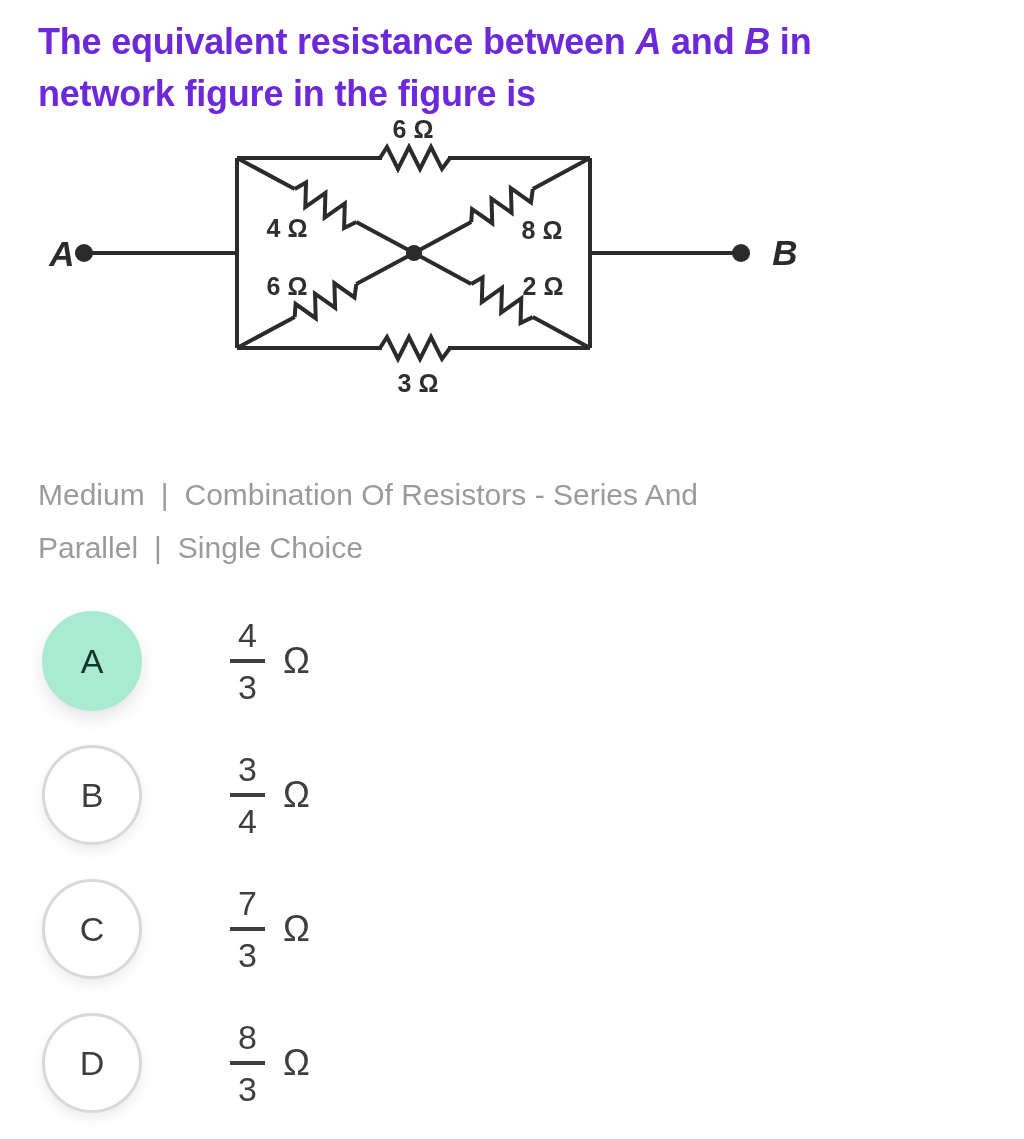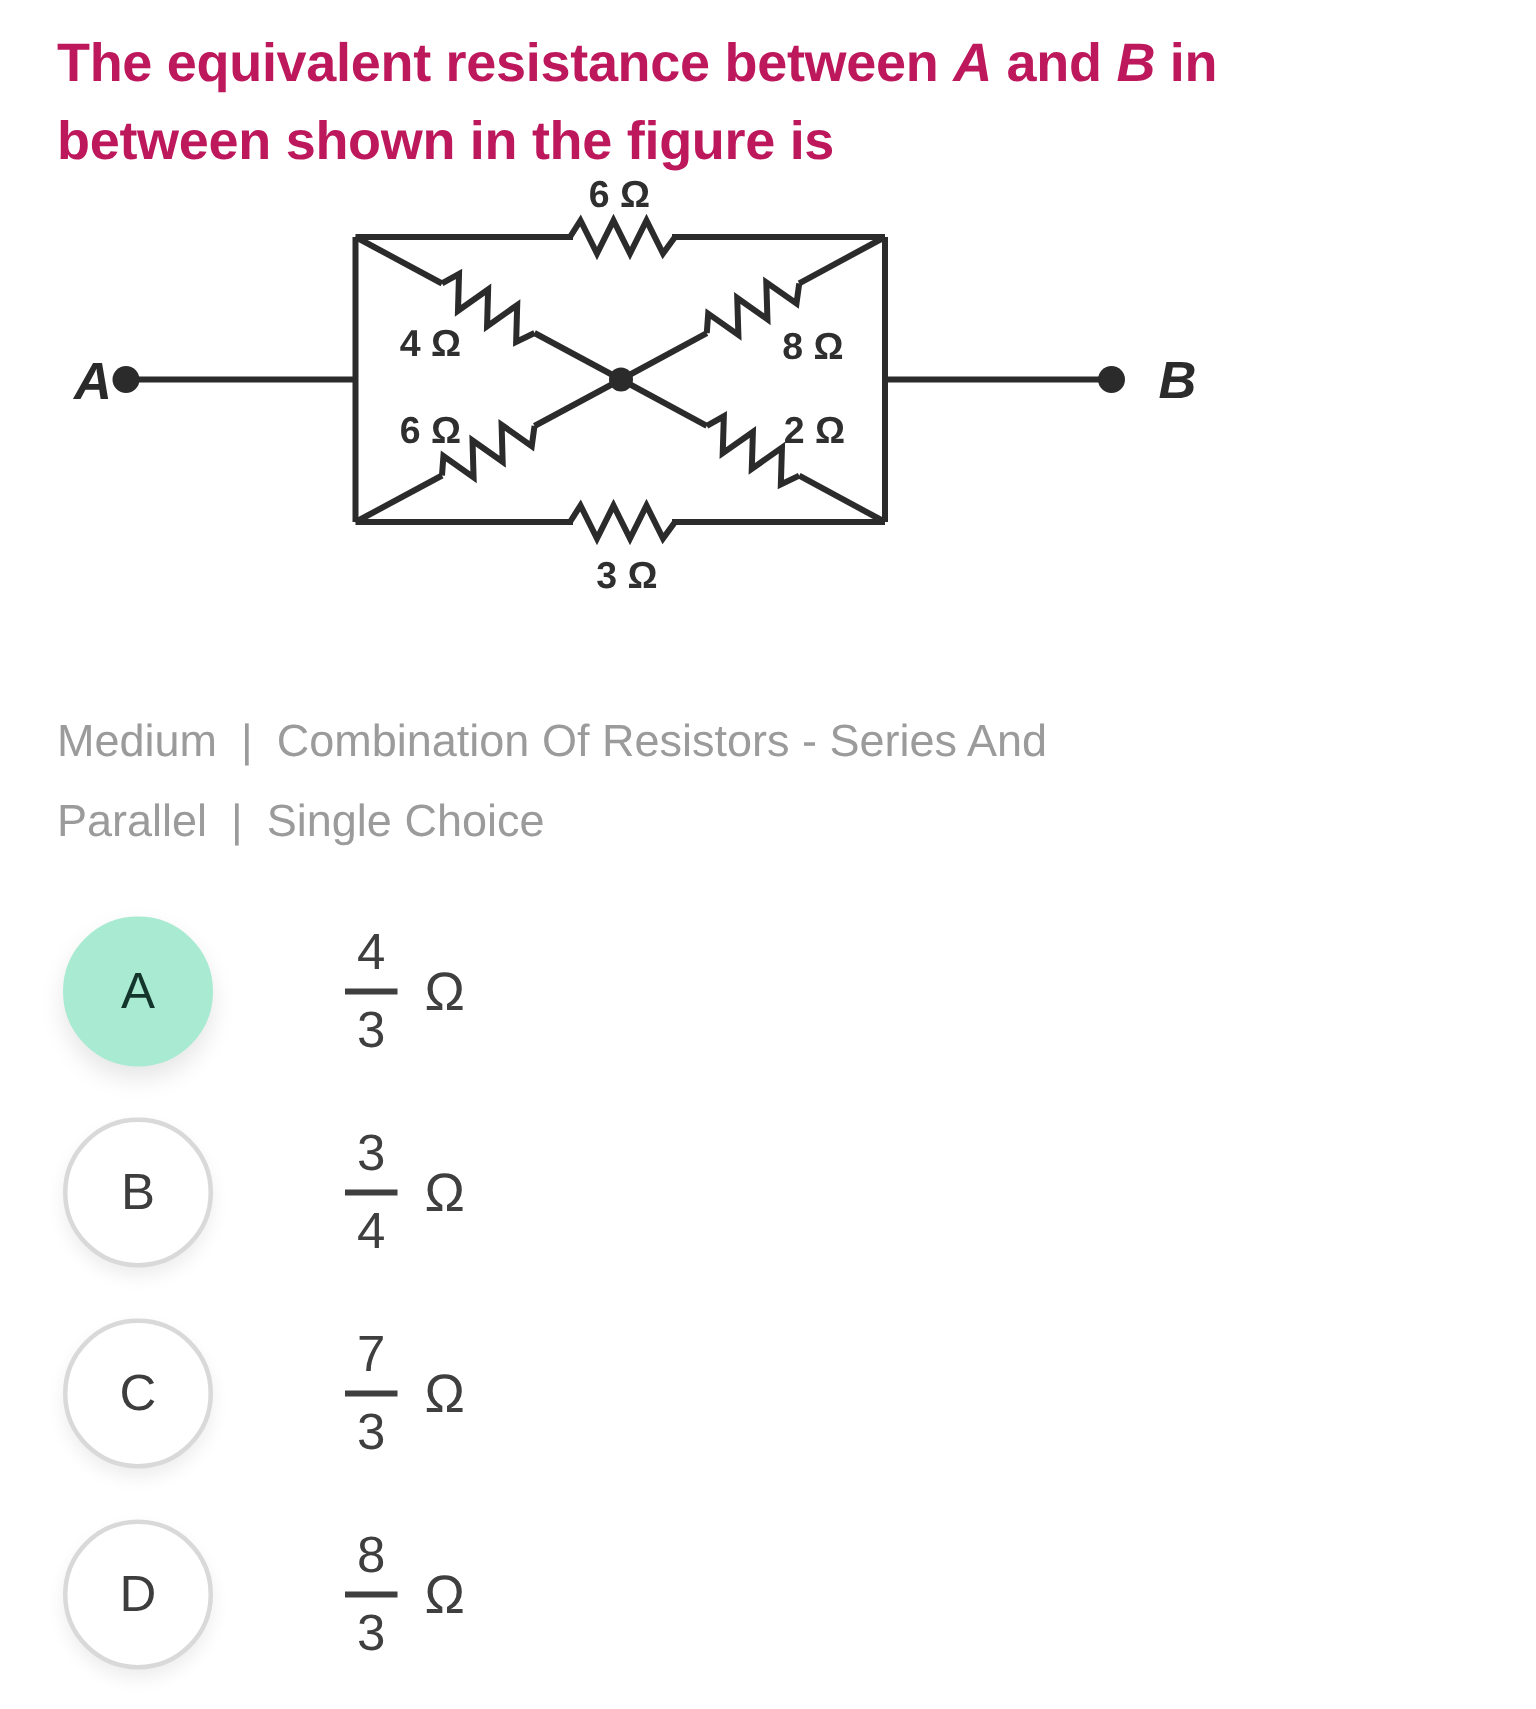--- a/index.html
+++ b/index.html
@@ -13,21 +13,21 @@
   }
 
   
   .question-title {
     position: absolute;
     left: 38px; top: 16px;
     width: 930px;
     font-size: 36px;
     font-weight: 700;
     line-height: 52px;
-    color: #be185d;
+    color: #6d28d9;
     letter-spacing: -0.2px;
   }
   .question-title .var { font-style: italic; }
 
   
   .circuit-wrap {
     position: absolute;
     left: 0; top: 105px;
     width: 850px; height: 300px;
   }
@@ -103,21 +103,21 @@
   .frac .den { border-top: 4px solid #3f3f3f; padding: 7px 8px 0; }
   .option-unit {
     font-size: 36px;
     margin-left: 18px;
     color: #3f3f3f;
   }
 </style>
 </head>
 <body style="--selected-fill: #a8ebd2; --selected-letter: #14352c; --circle-border: #d9d9d9;">
 
-<h1 class="question-title"><span>The equivalent resistance between </span><span class="var">A</span><span> and </span><span class="var">B</span><span> in</span><br><span>between shown in the figure is</span></h1>
+<h1 class="question-title"><span>The equivalent resistance between </span><span class="var">A</span><span> and </span><span class="var">B</span><span> in</span><br><span>network figure in the figure is</span></h1>
 
 <div class="circuit-wrap">
   <svg width="850" height="300" viewBox="0 0 850 300">
     <defs>
       <g id="zz">
         <polyline class="circ-zz" points="-35,0 -28,-11 -17,11 -6,-11 5,11 16,-11 27,11 35,0"></polyline>
       </g>
     </defs>
 
     <g>

